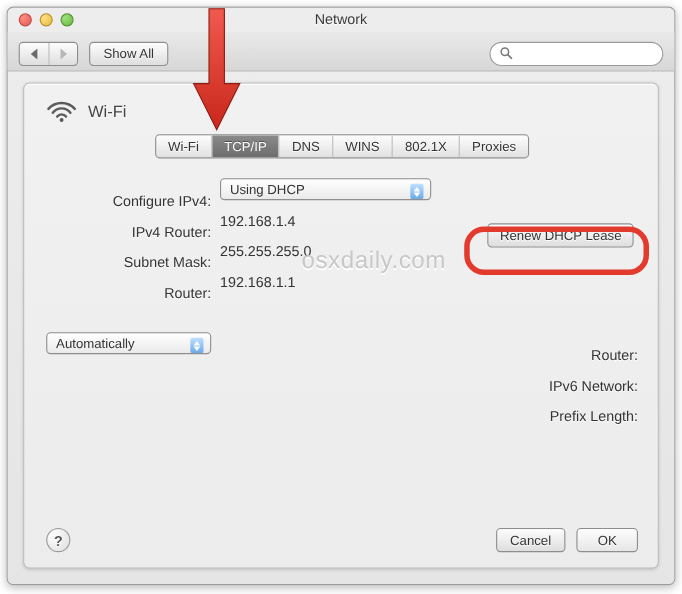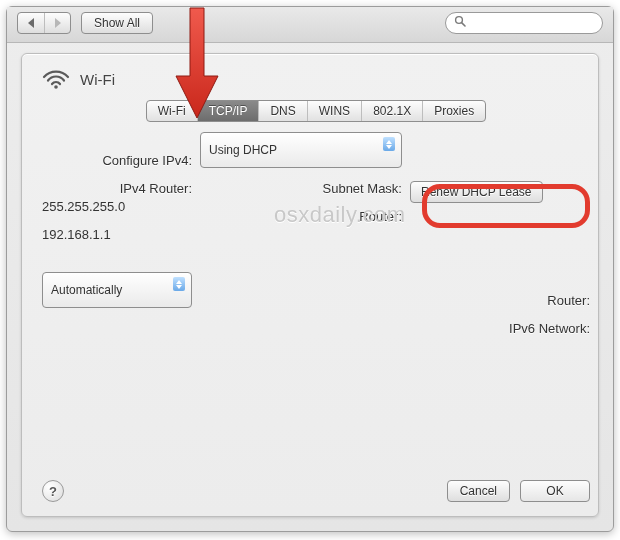--- a/index.html
+++ b/index.html
@@ -42,21 +42,21 @@
   .tl-min  { background: radial-gradient(circle at 30% 30%, #ffe083, #e6b93c); border-color:#b78c20;}
   .tl-zoom { background: radial-gradient(circle at 30% 30%, #9fe07f, #68b93c); border-color:#4a8a2a;}
   .title {
     position: absolute; left: 0; right: 0; text-align: center;
     font-size: 13px; color: #3a3a3a;
     text-shadow: 0 1px 0 #fff;
     pointer-events: none;
   }
   .toolbar {
     height: 36px;
-    display: flex; align-items: center; gap: 10px;
+    display: flex; align-items: flex-end; gap: 10px;
     padding: 0 10px 4px 10px;
     border-bottom: 1px solid #b7b7b7;
     background: linear-gradient(#e9e9e9, #d7d7d7);
   }
   .nav-seg {
     display: inline-flex;
     border: 1px solid #8e8e8e;
     border-radius: 4px;
     overflow: hidden;
     background: linear-gradient(#fdfdfd, #dedede);
@@ -93,21 +93,21 @@
     background: transparent;
   }
   .sheet {
     position: relative;
     flex: 1;
     margin: 10px 14px 14px 14px;
     background: linear-gradient(#f1f1f1, #ececec);
     border: 1px solid #bdbdbd;
     border-radius: 6px;
     box-shadow: inset 0 1px 0 #fff, 0 1px 3px rgba(0,0,0,0.15);
-    padding: 14px 8px 14px 20px;
+    padding: 14px 18px 14px 20px;
     display: flex; flex-direction: column;
   }
   .conn-header {
     display: flex; align-items: center; gap: 10px;
     margin-bottom: 10px;
   }
   .wifi-icon svg { width: 28px; height: 22px; display:block;}
   .conn-name { font-size: 15px; color: #444; text-shadow: 0 1px 0 #fff; }
   .tabs {
     display: flex; justify-content: center; margin-bottom: 14px;
@@ -138,21 +138,21 @@
     grid-template-columns: 150px 1fr 180px;
     grid-auto-rows: 28px;
     column-gap: 8px;
     align-items: center;
     font-size: 13px;
     color: #333;
   }
   .lbl { text-align: right; color: #333; text-shadow: 0 1px 0 #fff; margin-top: 20px; }
   .val { color: #333; }
   .select {
-    height: 36px;
+    height: 20px;
     border: 1px solid #8e8e8e;
     border-radius: 4px;
     background: linear-gradient(#fff, #eaeaea);
     display: flex; align-items: center;
     padding: 0 22px 0 8px;
     position: relative;
     font-size: 12px;
     cursor: pointer;
   }
   .select::after {
@@ -174,21 +174,21 @@
     border-left:3px solid transparent; border-right:3px solid transparent;
     border-bottom:4px solid #fff; margin-bottom:1px;
   }
   .select .arrows::after {
     content:""; width:0; height:0;
     border-left:3px solid transparent; border-right:3px solid transparent;
     border-top:4px solid #fff;
   }
   .renew-wrap {
     grid-column: 3; grid-row: 2 / span 2;
-    display:flex; align-items:flex-start; 
+    display:flex; align-items:flex-start; justify-content:flex-end;
     padding-right: 4px;
   }
   .row-gap { grid-column: 1 / -1; height: 8px; }
   .footer {
     display: flex; align-items: center; gap: 10px;
     padding-top: 8px;
   }
   .footer .spacer { flex:1; }
   .help {
     width: 22px; height: 22px; border-radius: 50%;
@@ -222,20 +222,28 @@
     pointer-events: none;
     text-shadow: 0 1px 0 #fff;
     letter-spacing: 0.5px;
   }
 </style>
 </head>
 <body>
 
 <div class="window">
 
+  <div class="titlebar">
+    <div class="traffic">
+      <div class="tl-btn tl-close"></div>
+      <div class="tl-btn tl-min"></div>
+      <div class="tl-btn tl-zoom"></div>
+    </div>
+    <div class="title">Network</div>
+  </div>
 
   <div class="toolbar">
     <div class="nav-seg">
       <button>
         <svg width="9" height="10" viewBox="0 0 9 10">
             <path d="M7 0 L1 5 L7 10 Z" fill="#6a6a6a"></path>
           </svg>
       </button>
       <button>
         <svg width="9" height="10" viewBox="0 0 9 10">
@@ -284,20 +292,21 @@
     <div class="form">
 
       <div class="lbl">Configure IPv4:</div>
       <div class="select">
         <span>Using DHCP</span>
         <span class="arrows"></span>
       </div>
       <div></div>
 
       <div class="lbl">IPv4 Router:</div>
+      <div class="val">192.168.1.4</div>
       <div class="renew-wrap">
         <button class="btn" style="padding:0 10px; height:22px;">Renew DHCP Lease</button>
       </div>
 
       <div class="lbl">Subnet Mask:</div>
       <div class="val">255.255.255.0</div>
 
       <div class="lbl">Router:</div>
       <div class="val">192.168.1.1</div>
       <div></div>
@@ -311,30 +320,31 @@
       <div></div>
 
       <div class="lbl">Router:</div>
       <div class="val"></div>
       <div></div>
 
       <div class="lbl">IPv6 Network:</div>
       <div class="val"></div>
       <div></div>
 
+      <div class="lbl">Prefix Length:</div>
       <div class="val"></div>
       <div></div>
 
     </div>
 
     <div class="footer">
       <div class="help">?</div>
       <div class="spacer"></div>
       <button class="btn">Cancel</button>
-      <button class="btn primary" style="width:70px;">OK</button>
+      <button class="btn primary" style="width:56px;">OK</button>
     </div>
 
     <div class="watermark" style="left:252px; top:148px;">osxdaily.com</div>
 
     <div class="highlight-ring" style="left:400px; top:130px; width:168px; height:44px;"></div>
 
   </div>
 
 </div>
 

